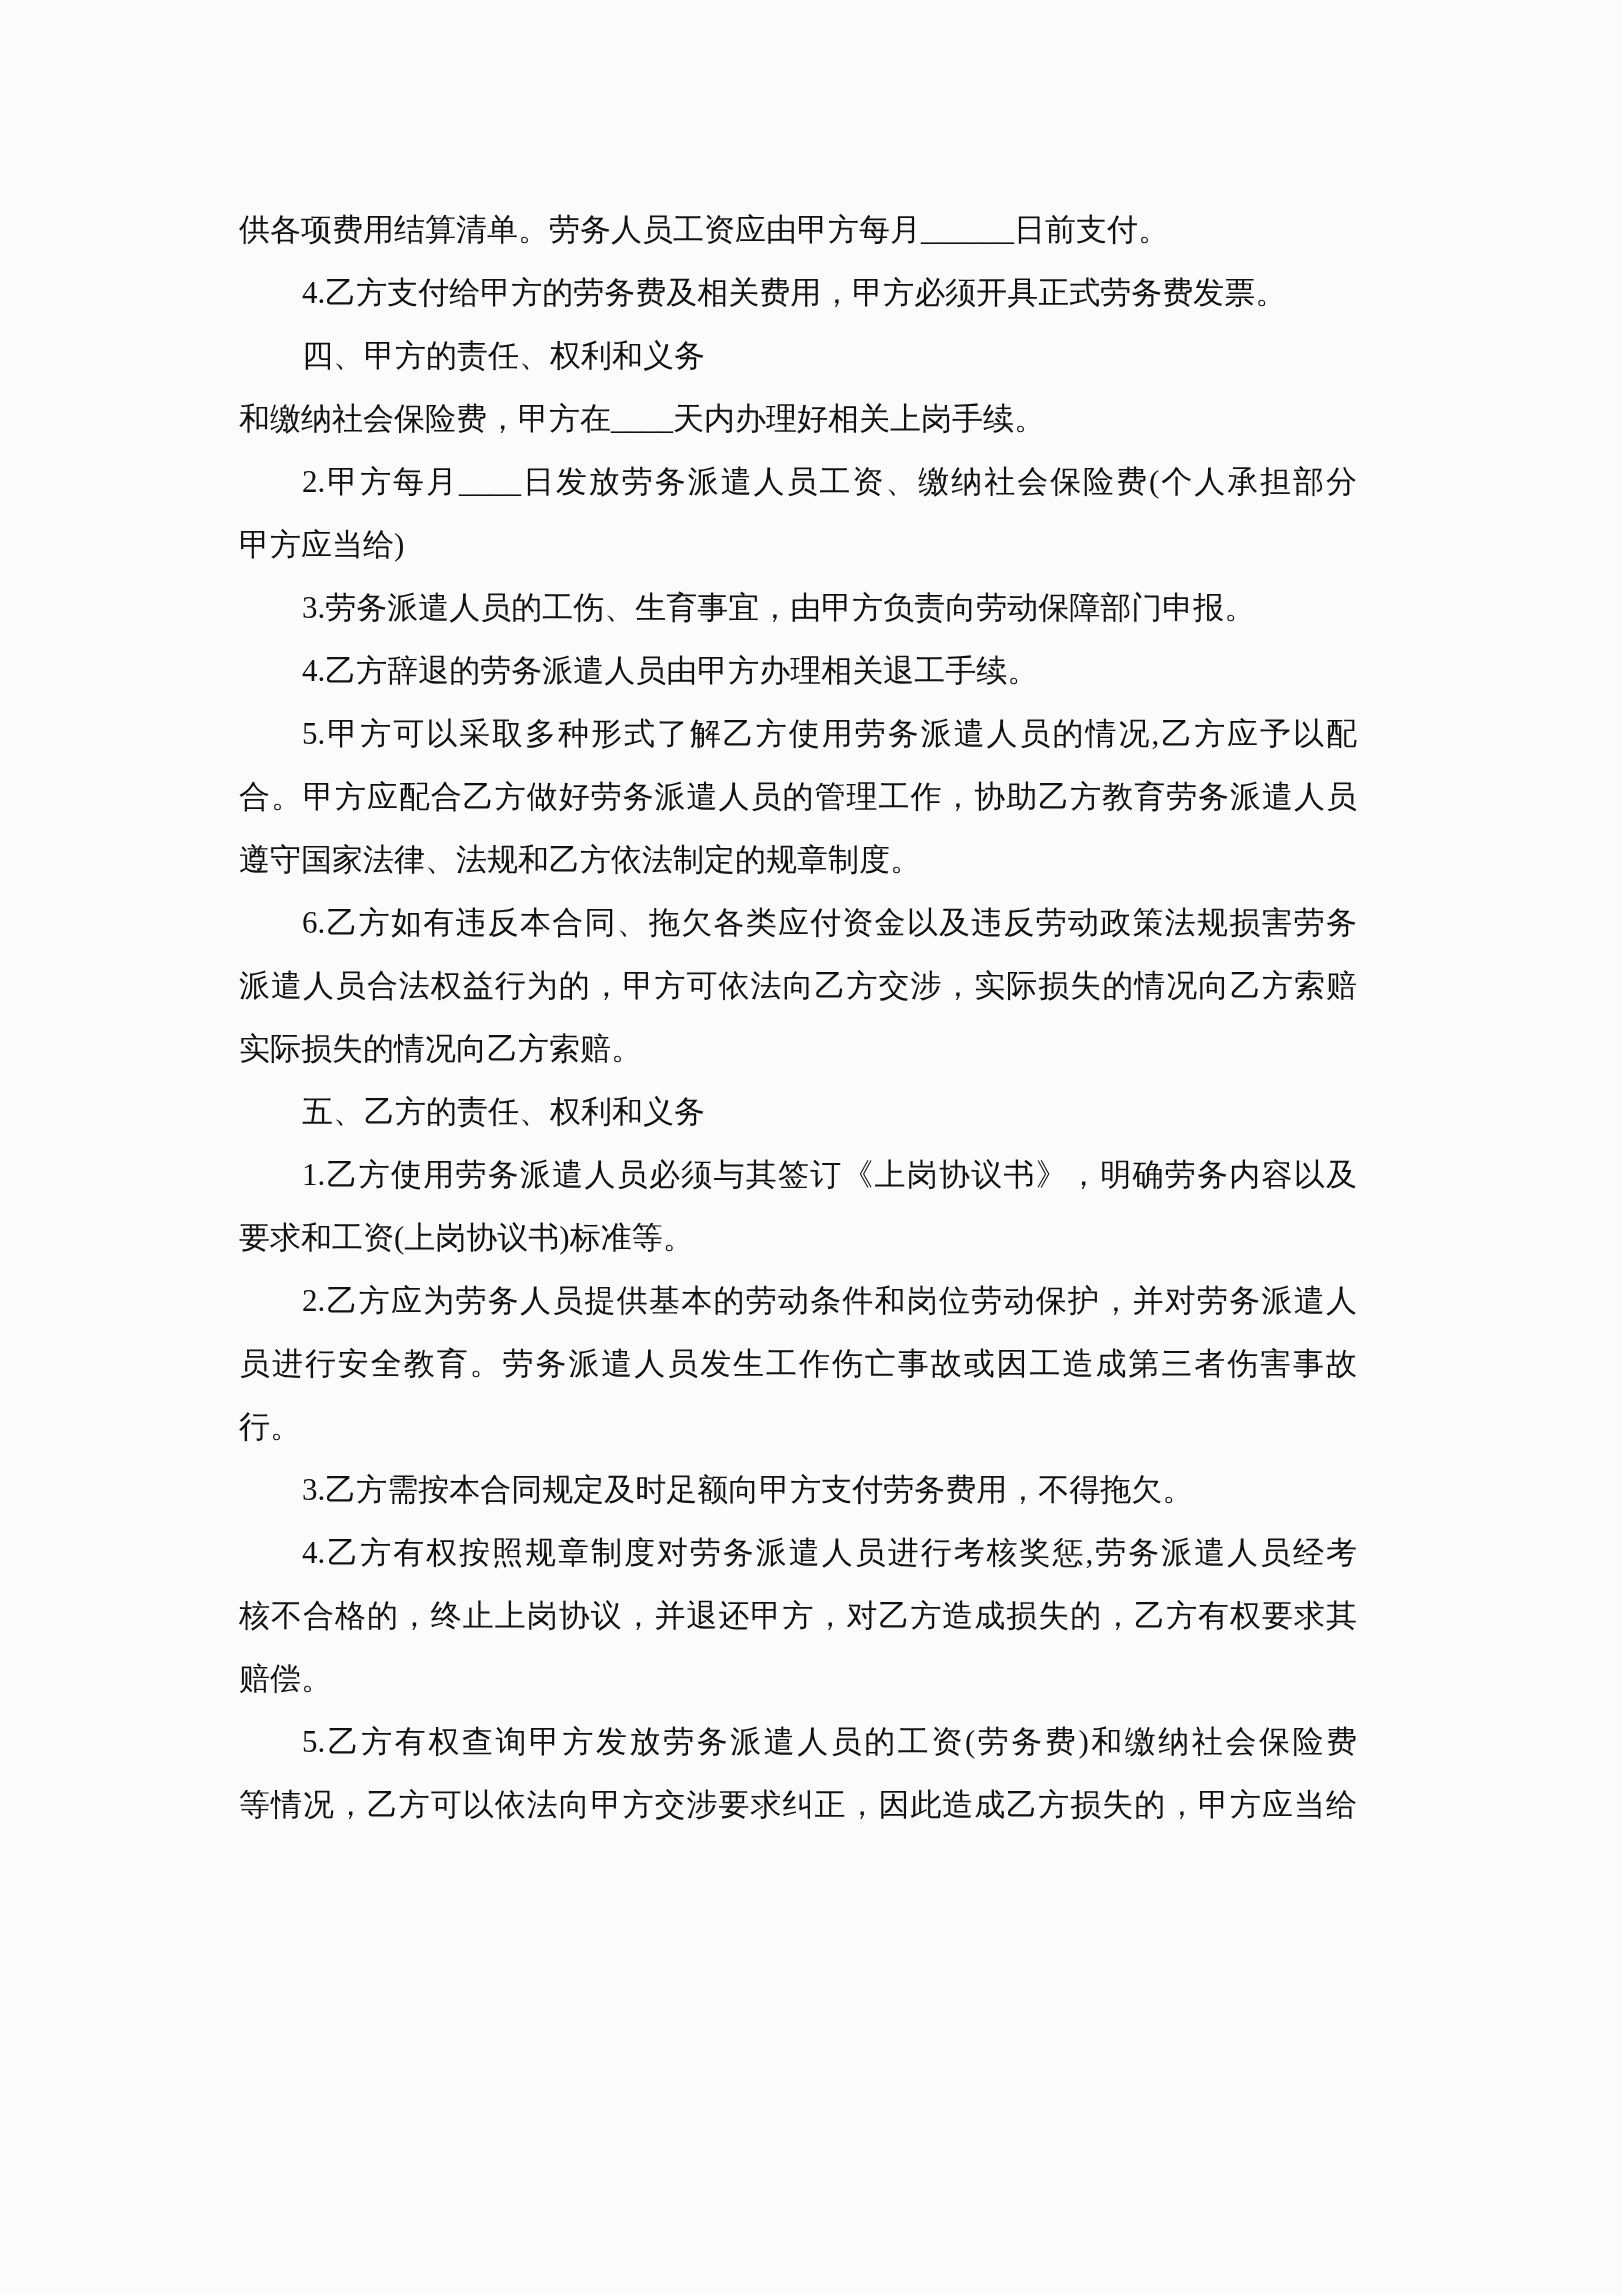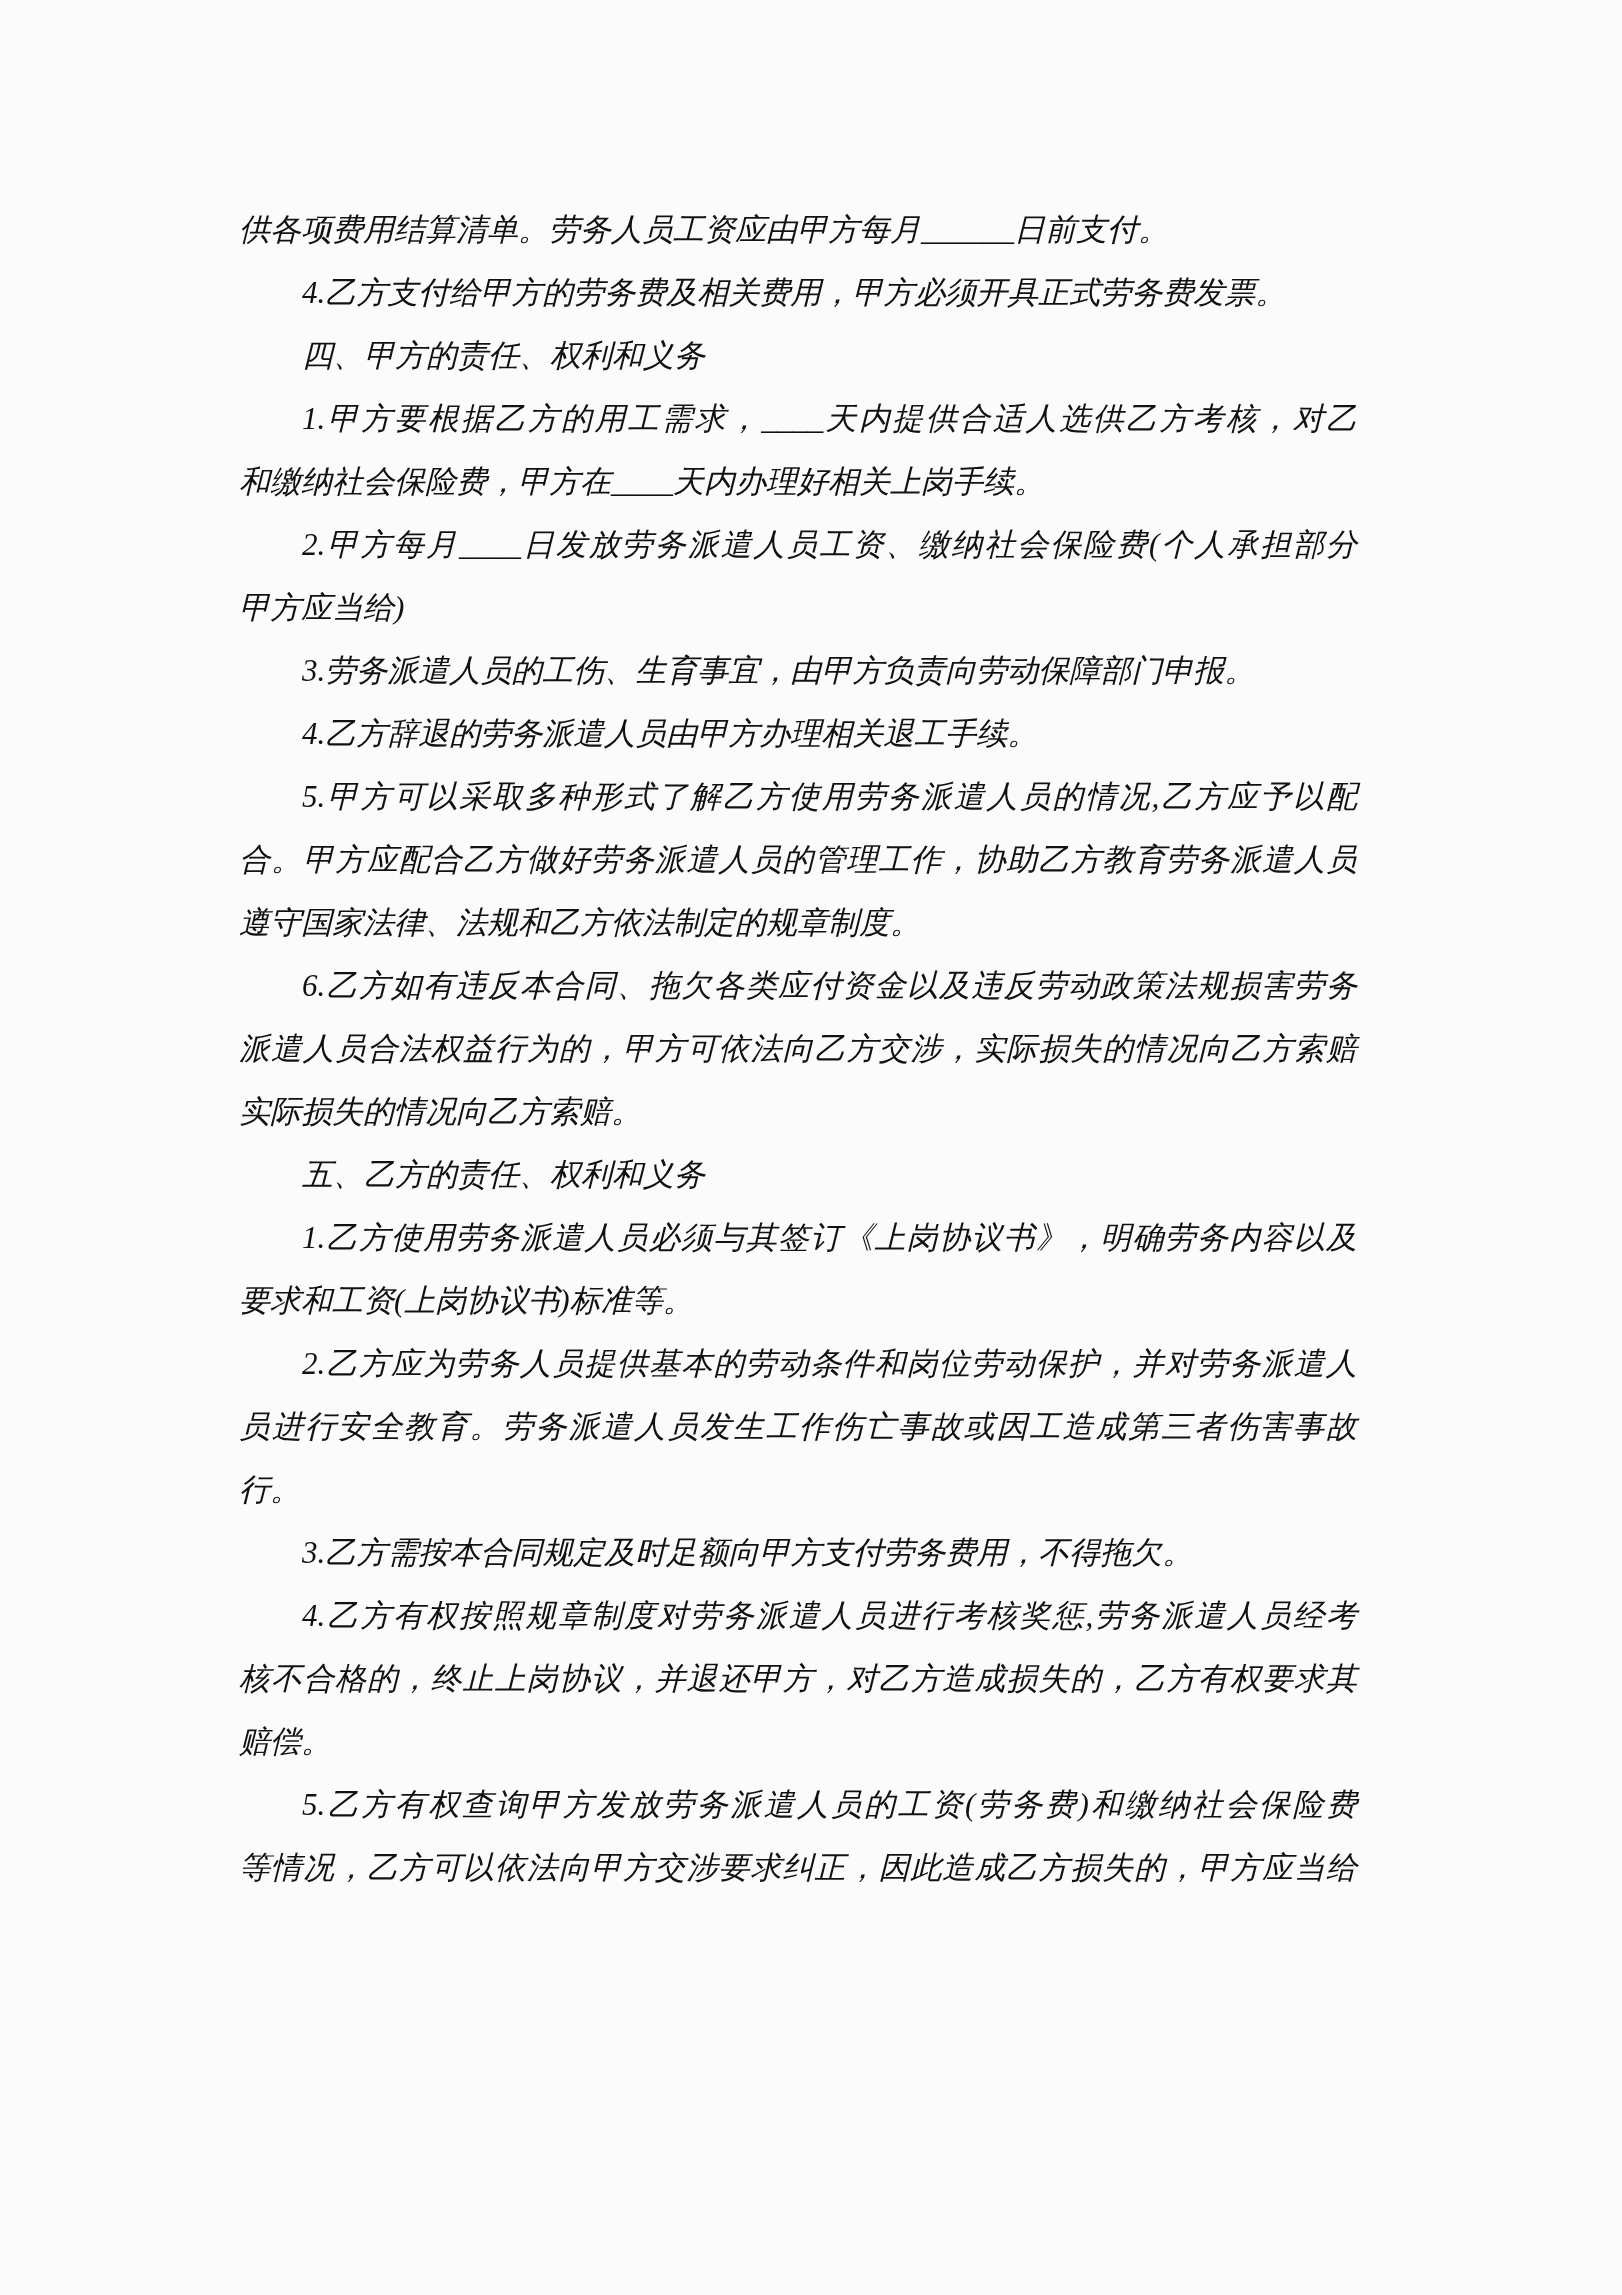--- a/index.html
+++ b/index.html
@@ -31,25 +31,24 @@
     text-justify: inter-ideograph;
     letter-spacing: 0;
   }
   .ln.fill { text-align-last: justify; }
   .ln.ind  { text-indent: 63px; }
 </style>
 </head>
 <body style="background: rgb(251, 251, 251);">
 
 <div class="page">
-  <div class="page-text" style="color: rgb(17, 17, 17); font-style: italic;">
+  <div class="page-text" style="color: rgb(17, 17, 17);">
     <div class="ln">供各项费用结算清单。劳务人员工资应由甲方每月______日前支付。</div>
     <div class="ln ind">4.乙方支付给甲方的劳务费及相关费用，甲方必须开具正式劳务费发票。</div>
     <div class="ln ind">四、甲方的责任、权利和义务</div>
-    <div class="ln ind fill">1.甲方要根据乙方的用工需求，____天内提供合适人选供乙方考核，对乙</div>
     <div class="ln">和缴纳社会保险费，甲方在____天内办理好相关上岗手续。</div>
     <div class="ln ind fill">2.甲方每月____日发放劳务派遣人员工资、缴纳社会保险费(个人承担部分</div>
     <div class="ln">甲方应当给)</div>
     <div class="ln ind">3.劳务派遣人员的工伤、生育事宜，由甲方负责向劳动保障部门申报。</div>
     <div class="ln ind">4.乙方辞退的劳务派遣人员由甲方办理相关退工手续。</div>
     <div class="ln ind fill">5.甲方可以采取多种形式了解乙方使用劳务派遣人员的情况,乙方应予以配</div>
     <div class="ln fill">合。甲方应配合乙方做好劳务派遣人员的管理工作，协助乙方教育劳务派遣人员</div>
     <div class="ln">遵守国家法律、法规和乙方依法制定的规章制度。</div>
     <div class="ln ind fill">6.乙方如有违反本合同、拖欠各类应付资金以及违反劳动政策法规损害劳务</div>
     <div class="ln fill">派遣人员合法权益行为的，甲方可依法向乙方交涉，实际损失的情况向乙方索赔</div>

